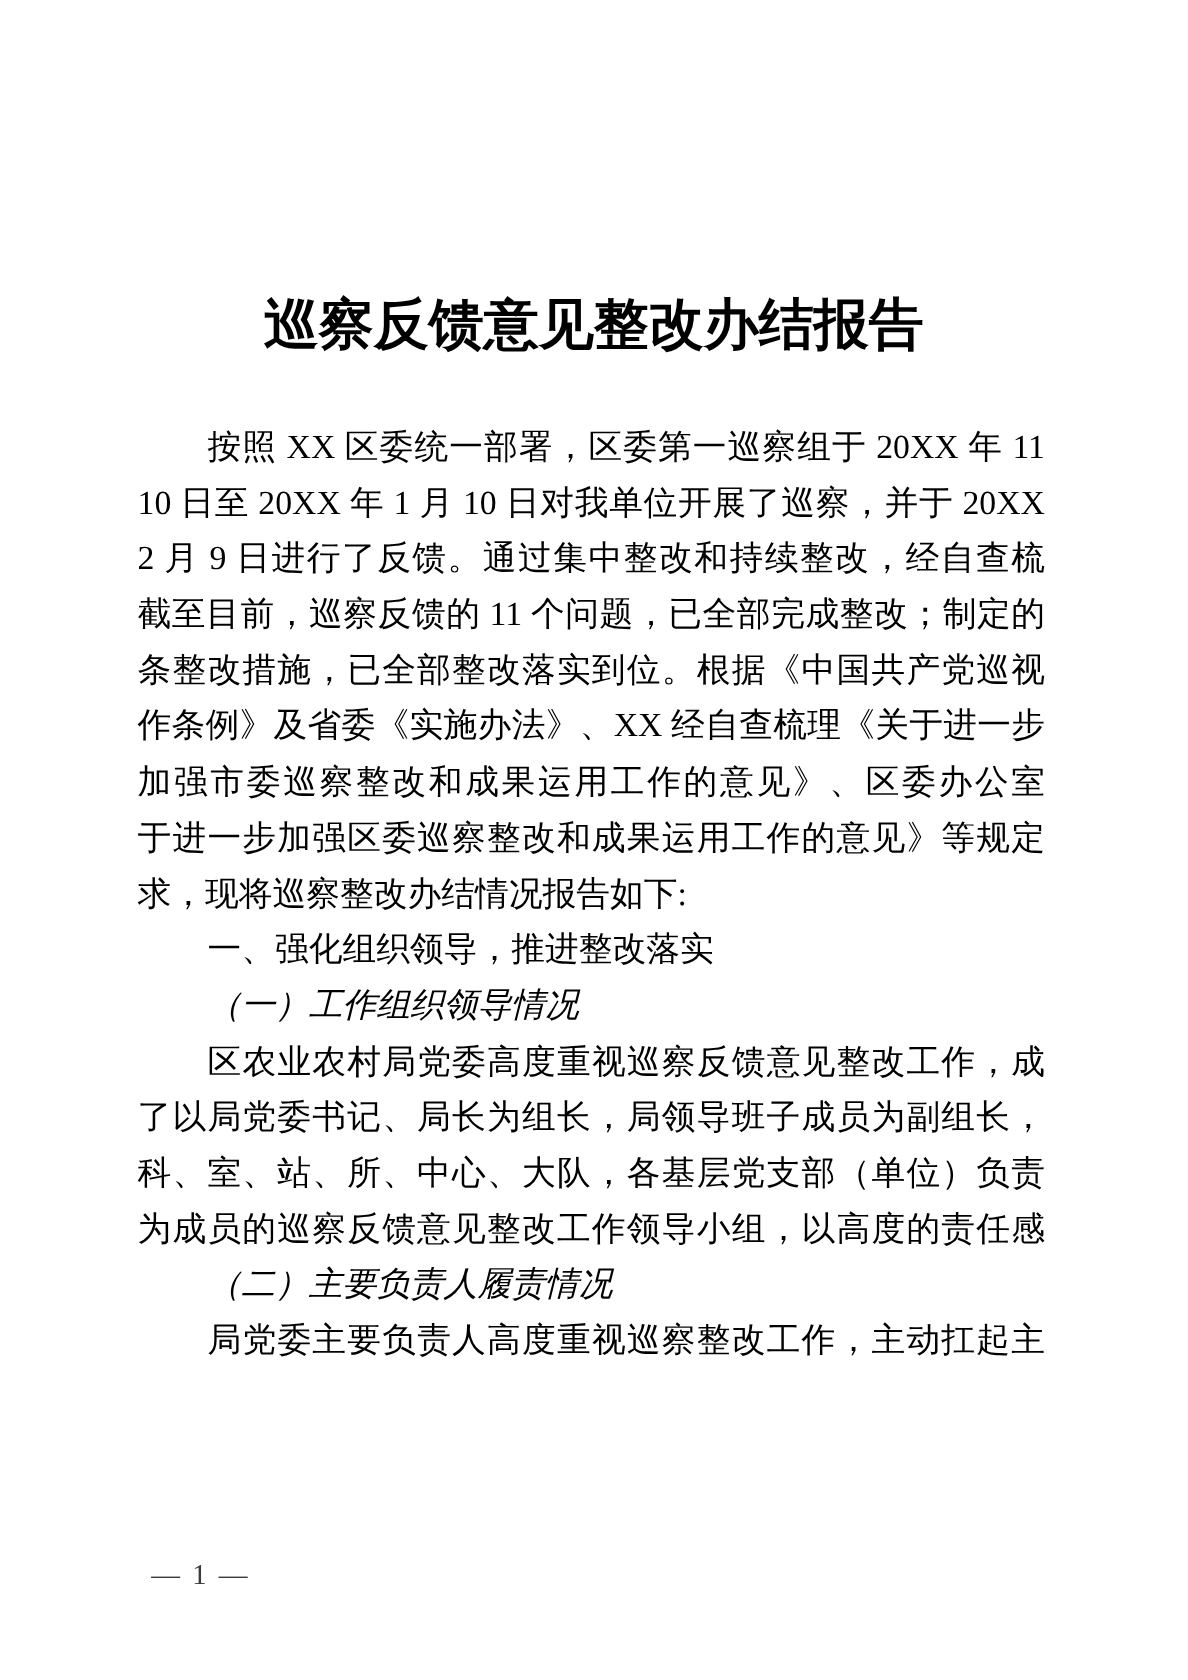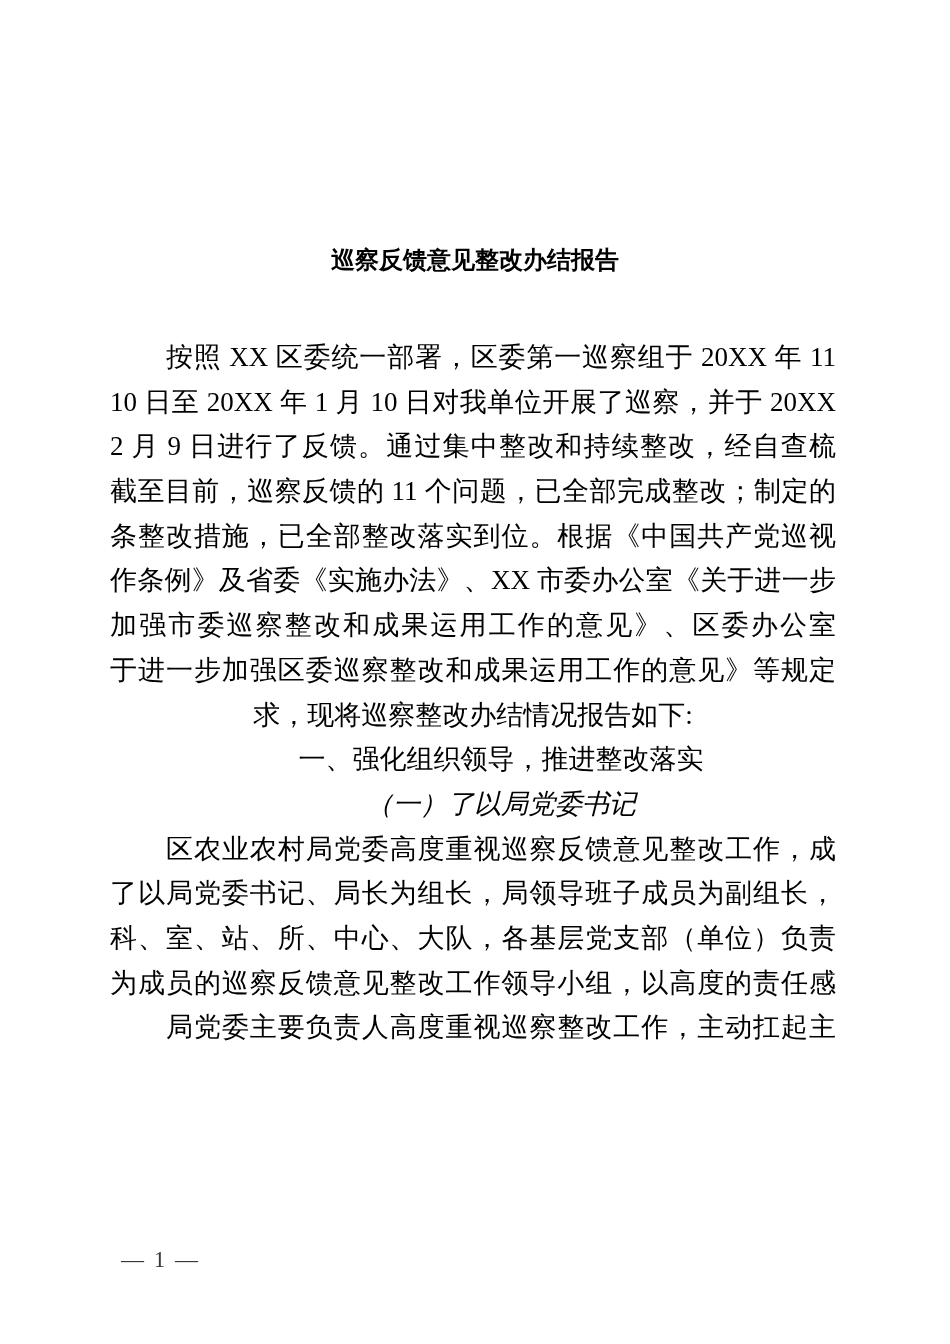--- a/index.html
+++ b/index.html
@@ -12,38 +12,38 @@
     font-family: "Liberation Serif", "DejaVu Serif", serif;
     overflow: hidden;
   }
   .doc-title {
     position: absolute;
     top: 234px;
     left: 0;
     width: 100%;
     margin: 0;
     text-align: center;
-    font-size: 24px;
+    font-size: 44px;
     line-height: 52px;
     font-weight: bold;
     font-family: "Liberation Serif", "DejaVu Serif", serif;
     letter-spacing: 0px;
   }
   .doc-body {
     position: absolute;
     top: 335px;
     left: 110px;
     width: 726px;
     font-size: 27px;
     line-height: 44.7px;
   }
   .line {
     height: 44.7px;
     overflow: hidden;
-    text-align: center;
+    text-align: left;
     white-space: normal;
   }
   .line.justify {
     text-align: justify;
     text-align-last: justify;
   }
   .line.indent { text-indent: 56px; }
   .line.heading1 {
     font-family: "Liberation Sans", "DejaVu Sans", sans-serif;
     font-weight: normal;
@@ -66,27 +66,28 @@
 
 <div class="page">
   <h1 class="doc-title">巡察反馈意见整改办结报告</h1>
 
   <div class="doc-body" id="doc-body">
       <div class="line body justify indent">按照 XX 区委统一部署，区委第一巡察组于 20XX 年 11 月</div>
       <div class="line body justify">10 日至 20XX 年 1 月 10 日对我单位开展了巡察，并于 20XX 年</div>
       <div class="line body justify">2 月 9 日进行了反馈。通过集中整改和持续整改，经自查梳理，</div>
       <div class="line body justify">截至目前，巡察反馈的 11 个问题，已全部完成整改；制定的 17</div>
       <div class="line body justify">条整改措施，已全部整改落实到位。根据《中国共产党巡视工</div>
-      <div class="line body justify">作条例》及省委《实施办法》、XX 市委办公室《关于进一步</div>
+      <div class="line body justify">作条例》及省委《实施办法》、XX 经自查梳理《关于进一步</div>
       <div class="line body justify">加强市委巡察整改和成果运用工作的意见》、区委办公室《关</div>
       <div class="line body justify">于进一步加强区委巡察整改和成果运用工作的意见》等规定要</div>
       <div class="line body">求，现将巡察整改办结情况报告如下:</div>
       <div class="line heading1 indent">一、强化组织领导，推进整改落实</div>
-      <div class="line heading2 indent">（一）了以局党委书记</div>
+      <div class="line heading2 indent">（一）工作组织领导情况</div>
       <div class="line body justify indent">区农业农村局党委高度重视巡察反馈意见整改工作，成立</div>
       <div class="line body justify">了以局党委书记、局长为组长，局领导班子成员为副组长，各</div>
       <div class="line body justify">科、室、站、所、中心、大队，各基层党支部（单位）负责人</div>
       <div class="line body justify">为成员的巡察反馈意见整改工作领导小组，以高度的责任感和</div>
+      <div class="line heading2 indent">（二）主要负责人履责情况</div>
       <div class="line body justify indent">局党委主要负责人高度重视巡察整改工作，主动扛起主体</div>
     </div>
 
   <div class="page-footer">— 1 —</div>
 </div>
 
 </body></html>

